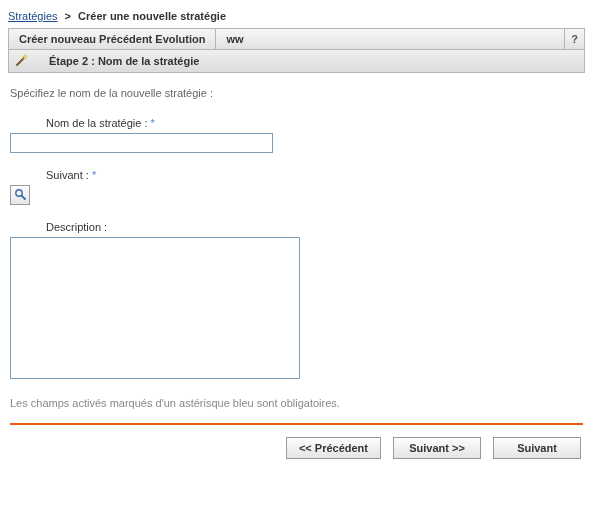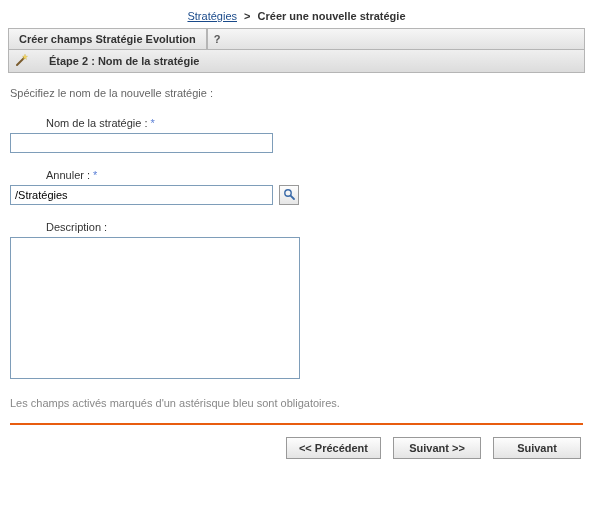--- a/index.html
+++ b/index.html
@@ -6,21 +6,21 @@
   body {
     margin: 0;
     padding: 8px;
     font-family: Arial, Helvetica, sans-serif;
     font-size: 11px;
     color: #333;
     background: #fff;
     width: 593px;
   }
   a { color: #1a4a8a; text-decoration: underline; cursor: pointer; }
-  .breadcrumb { padding: 2px 0 6px 0; text-align: center; }
+  .breadcrumb { padding: 2px 0 6px 0; }
   .breadcrumb .sep { margin: 0 4px; font-weight: bold; }
   .breadcrumb .current { font-weight: bold; color: #333; }
   .panel { border: 1px solid #b5b5b5; }
   .panel-header {
     display: flex;
     align-items: stretch;
     border-bottom: 1px solid #b5b5b5;
     background: linear-gradient(#f6f6f6, #e2e2e2);
     height: 21px;
     font-weight: bold;
@@ -118,21 +118,22 @@
 <body>
 
 <div class="breadcrumb">
   <a>Stratégies</a>
   <span class="sep">&gt;</span>
   <span class="current">Créer une nouvelle stratégie</span>
 </div>
 
 <div class="panel">
   <div class="panel-header">
-    <div class="title1">Créer champs Stratégie Evolution</div>
+    <div class="title1">Créer nouveau Précédent Evolution</div>
+    <div class="title2">ww</div>
     <div class="help">?</div>
   </div>
   <div class="step-bar">
     <span class="wand-icon">
       <svg width="14" height="14" viewBox="0 0 14 14">
         <line x1="2" y1="12" x2="9" y2="5" stroke="#7a5c2e" stroke-width="2" stroke-linecap="round"></line>
         <circle cx="10" cy="4" r="1" fill="#e6c851"></circle>
         <path d="M10 1 L10.6 3 L12.6 3.3 L11 4.5 L11.5 6.5 L10 5.3 L8.5 6.5 L9 4.5 L7.4 3.3 L9.4 3 Z" fill="#f2d562" stroke="#c9a93a" stroke-width="0.3"></path>
       </svg>
     </span>
@@ -146,25 +147,24 @@
   <div class="field-group">
     <div class="label">
       <span>Nom de la stratégie :</span>
       <span class="req">*</span>
     </div>
     <input type="text" class="strat" value="" style="">
   </div>
 
   <div class="field-group">
     <div class="label">
-      <span>Annuler :</span>
+      <span>Suivant :</span>
       <span class="req">*</span>
     </div>
     <div class="row">
-      <input type="text" class="dossier" value="/Stratégies" style="">
       <div class="browse-btn">
         <span>
           <svg width="13" height="13" viewBox="0 0 13 13">
             <circle cx="5" cy="5" r="3.2" fill="none" stroke="#3a6aa8" stroke-width="1.4"></circle>
             <line x1="7.6" y1="7.6" x2="11" y2="11" stroke="#3a6aa8" stroke-width="1.8" stroke-linecap="round"></line>
           </svg>
         </span>
       </div>
     </div>
   </div>

